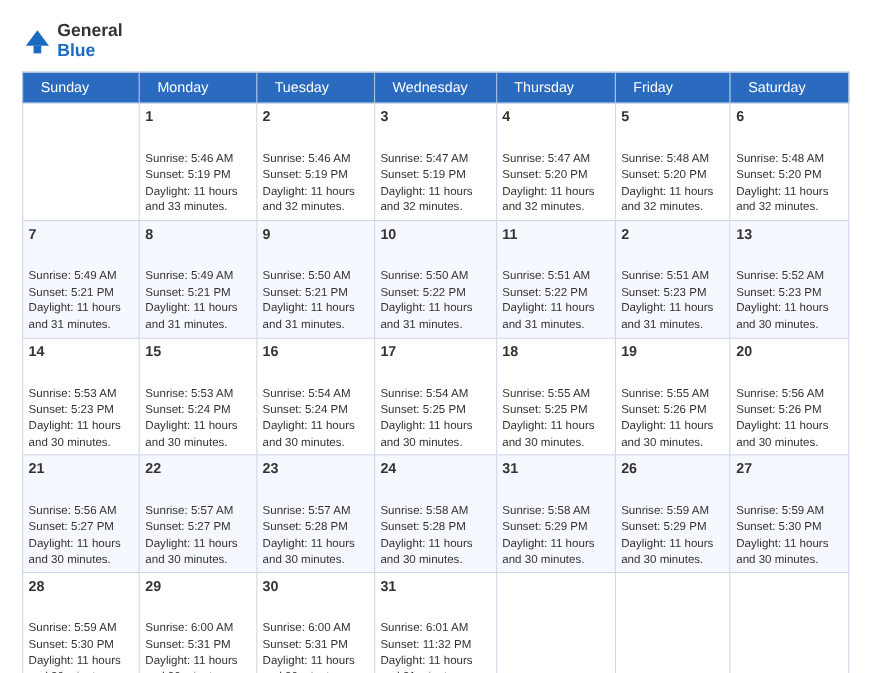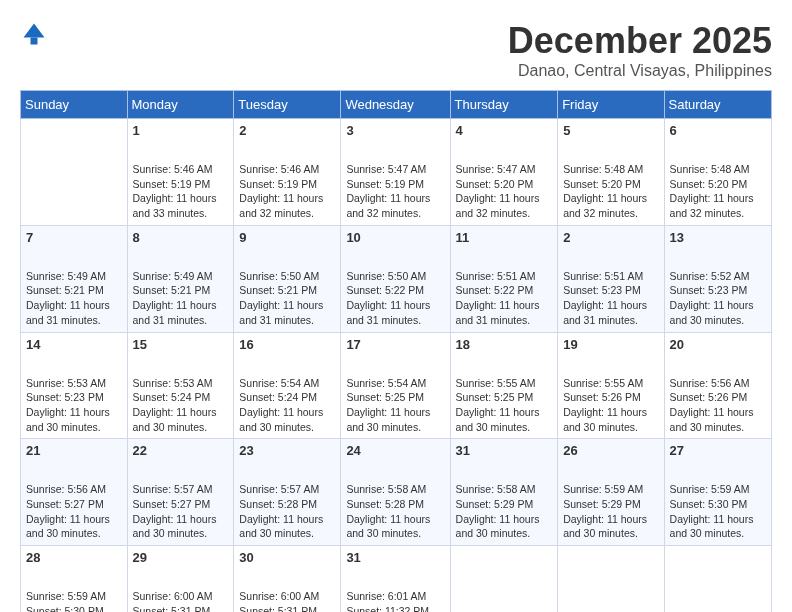--- a/index.html
+++ b/index.html
@@ -55,21 +55,21 @@
     table {
       width: 100%;
       border-collapse: collapse;
       font-size: 11px;
     }
     thead tr {
       background-color: #2b6bbf;
       color: #fff;
     }
     thead th {
-      padding: 6px 4px;
+      padding: 6px 16px;
       text-align: left;
       font-size: 13px;
       font-weight: normal;
       border: 1px solid #aac0e0;
     }
     tbody tr {
       border: 1px solid #ccc;
     }
     tbody td {
       border: 1px solid #d0d8e8;
@@ -103,24 +103,24 @@
   </style>
 </head>
 <body>
 
 <div class="header-section">
   <div class="logo">
     <svg class="logo-icon" viewBox="0 0 32 32" xmlns="http://www.w3.org/2000/svg">
       <polygon points="16,4 28,20 4,20" fill="#1a6abf"></polygon>
       <rect x="12" y="20" width="8" height="8" fill="#1a6abf"></rect>
     </svg>
-  </div>
-  <div class="title-section">
-    <div class="main-title">December 2025</div>
-    <div class="subtitle">Danao, Central Visayas, Philippines</div>
+    <div class="logo-text">
+      <span class="logo-general">General</span>
+      <span class="logo-blue">Blue</span>
+    </div>
   </div>
 </div>
 
 <table>
   <thead>
     <tr>
     <th>Sunday</th>
         <th>Monday</th>
         <th>Tuesday</th>
         <th>Wednesday</th>

